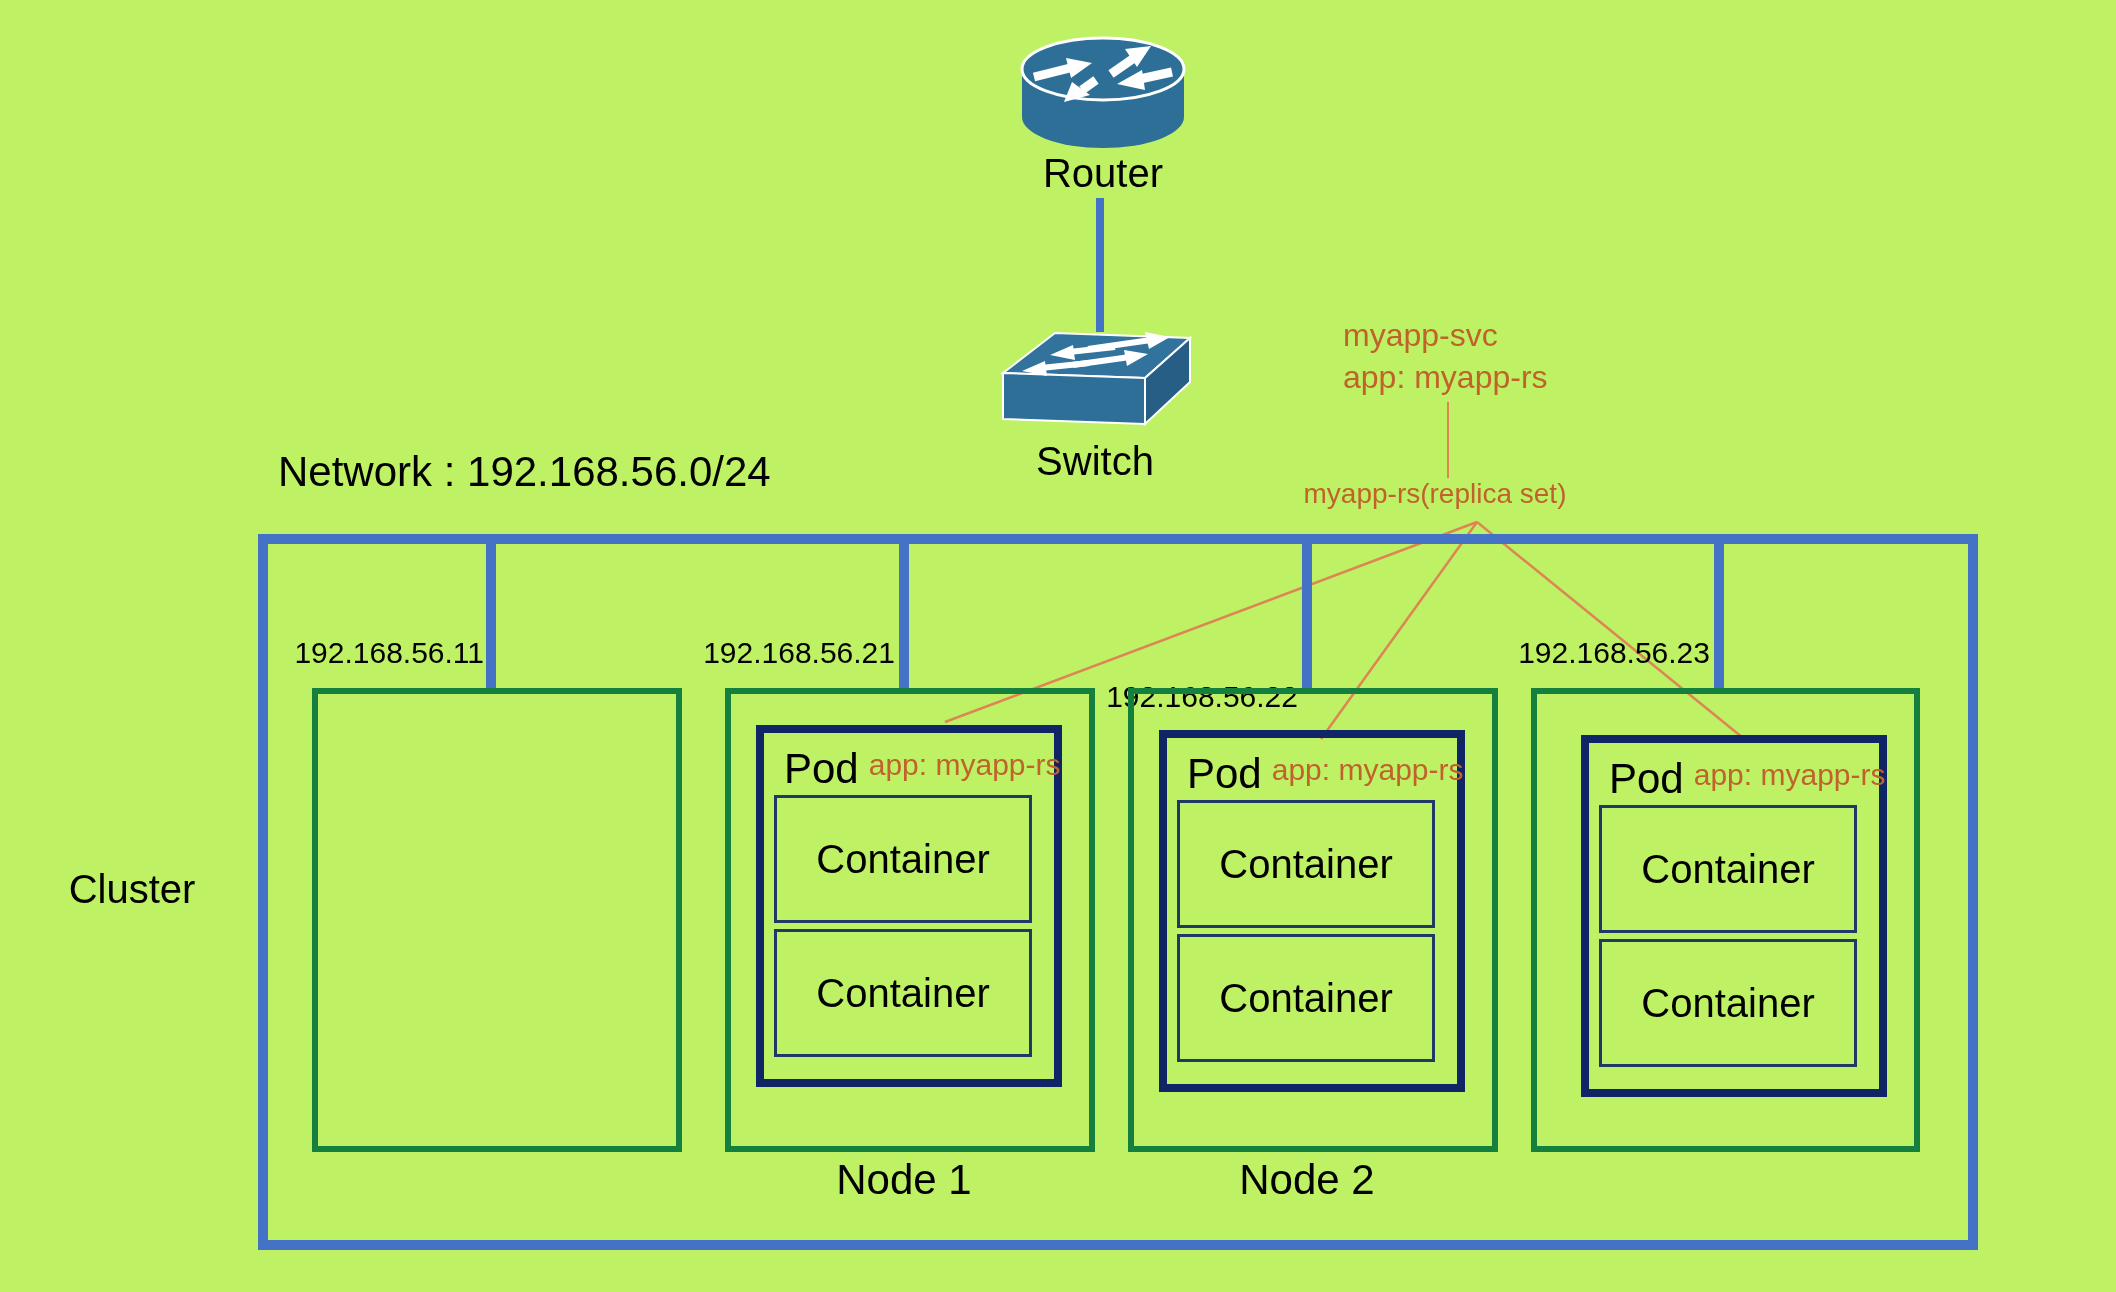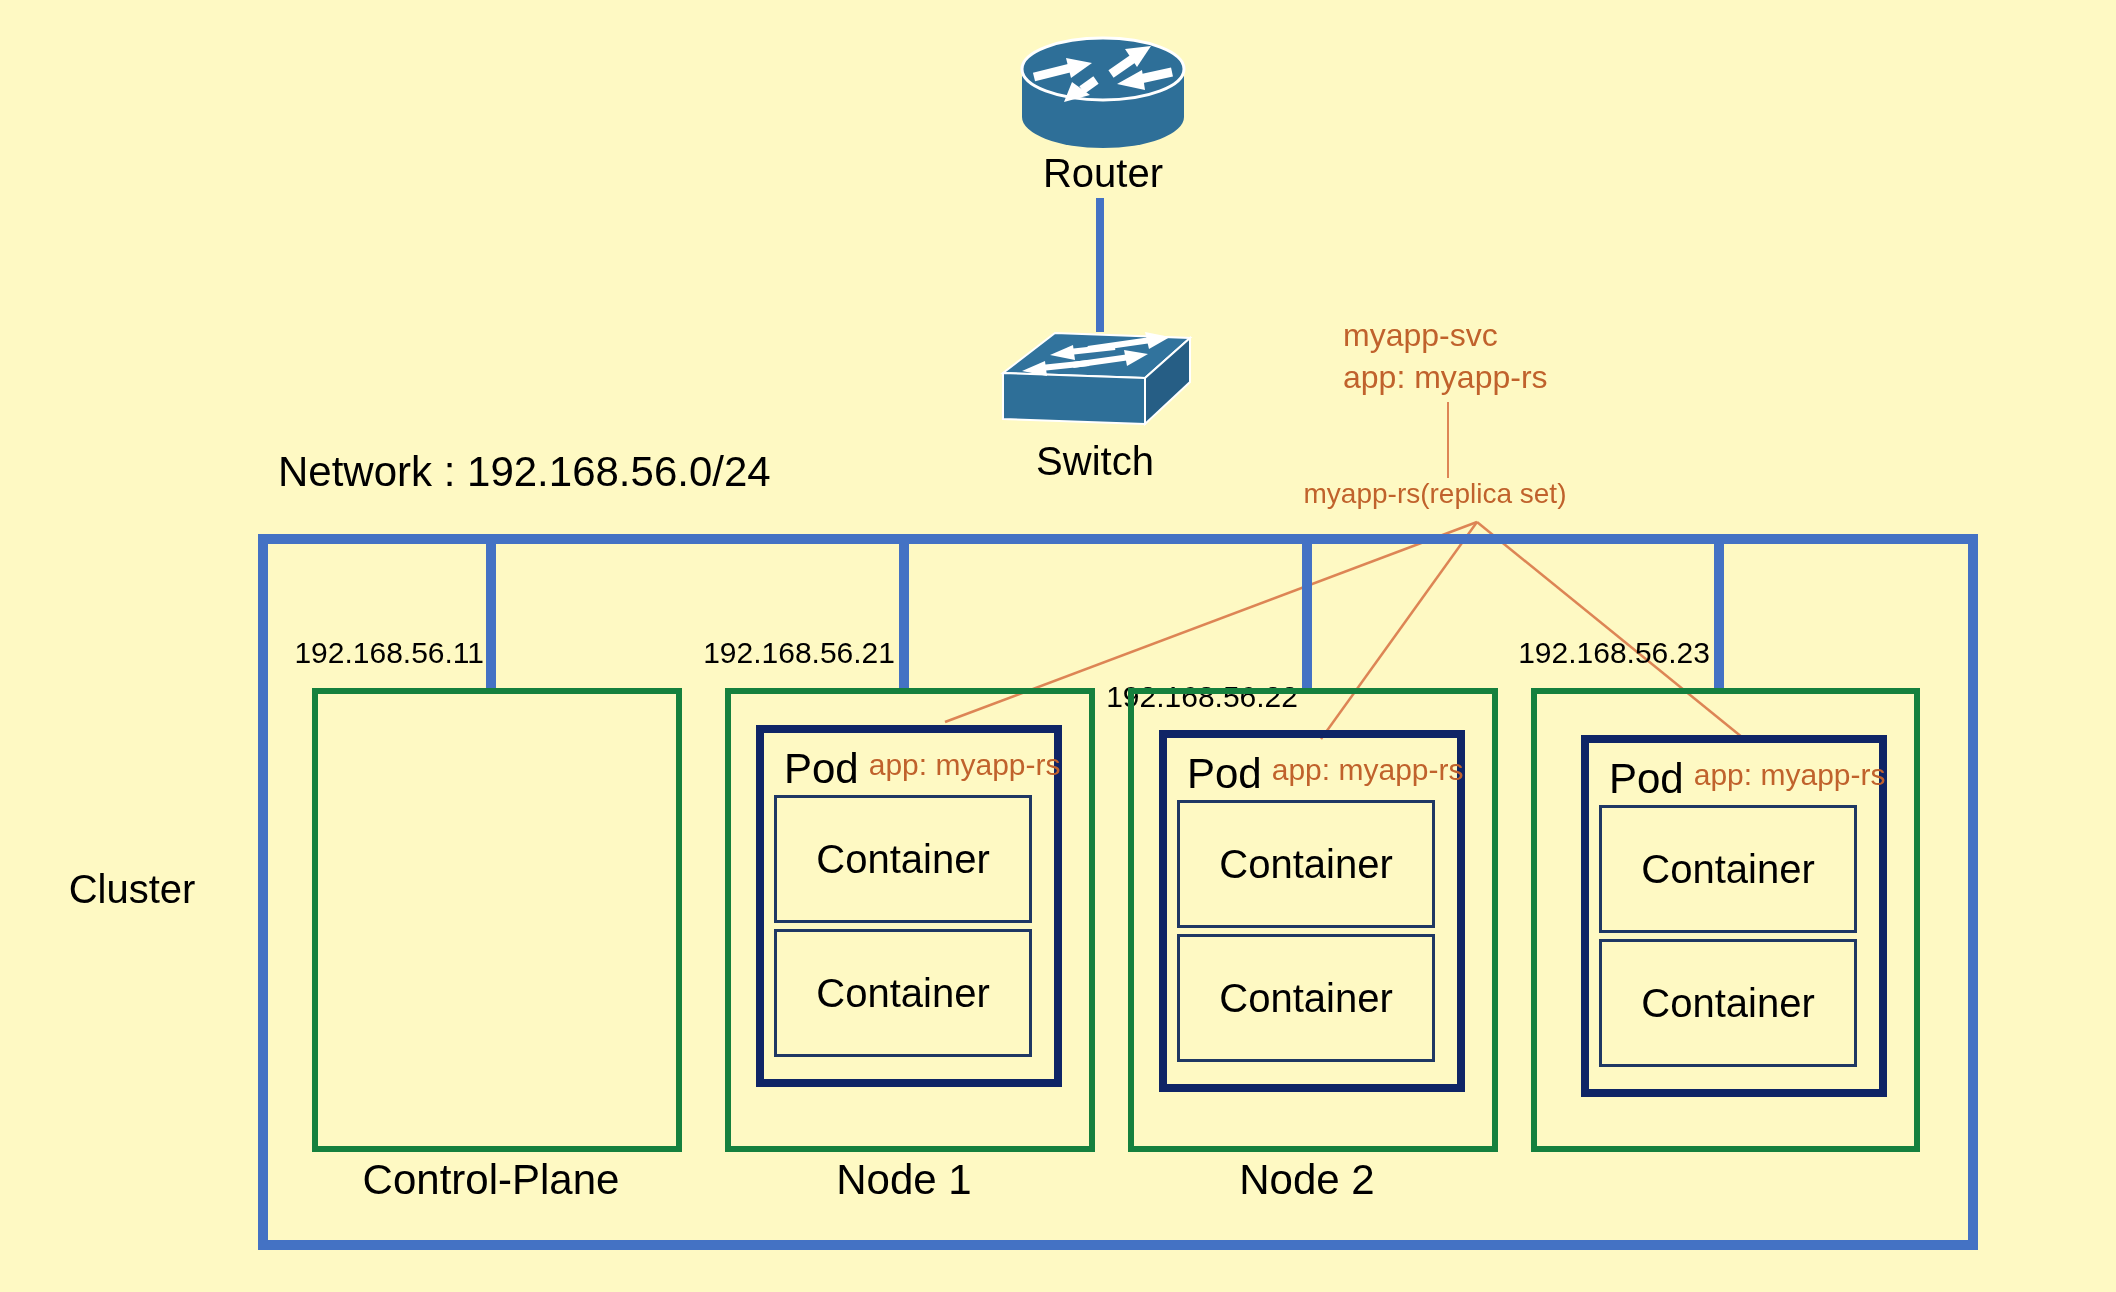--- a/index.html
+++ b/index.html
@@ -1,17 +1,17 @@
 <!DOCTYPE html>
 <html><head>
 <meta charset="utf-8">
 <style>
   html,body{margin:0;padding:0;background:#ffffff;}
   #canvas{
-    position:relative;width:2116px;height:1292px;background:#fef9c3;overflow:hidden;
+    position:relative;width:2116px;height:1292px;background:#bef264;overflow:hidden;
     font-family:"Liberation Sans", sans-serif;color:#000;
   }
   .abs{position:absolute;}
   .ctr{text-align:center;}
   
   .lbl-device{font-size:40px;line-height:1.15;color:#000;}
   .lbl-network{font-size:42px;color:#000;white-space:nowrap;}
   .lbl-ip{font-size:30px;color:#000;text-align:right;white-space:nowrap;}
   .lbl-node{font-size:42px;color:#000;}
   .lbl-cluster{font-size:40px;line-height:1.45;color:#000;}
@@ -141,17 +141,16 @@
       </div>
       <div class="container-box" style="top:62px;">
         <span>Container</span>
       </div>
       <div class="container-box" style="top:196px;">
         <span>Container</span>
       </div>
     </div>
   </div>
 
-  <div class="abs ctr lbl-node" style="left:312px;top:1156px;width:358px;">Control-Plane</div>
   <div class="abs ctr lbl-node" style="left:725px;top:1156px;width:358px;">Node 1</div>
   <div class="abs ctr lbl-node" style="left:1128px;top:1156px;width:358px;">Node 2</div>
 
 </div>
 
 </body></html>

